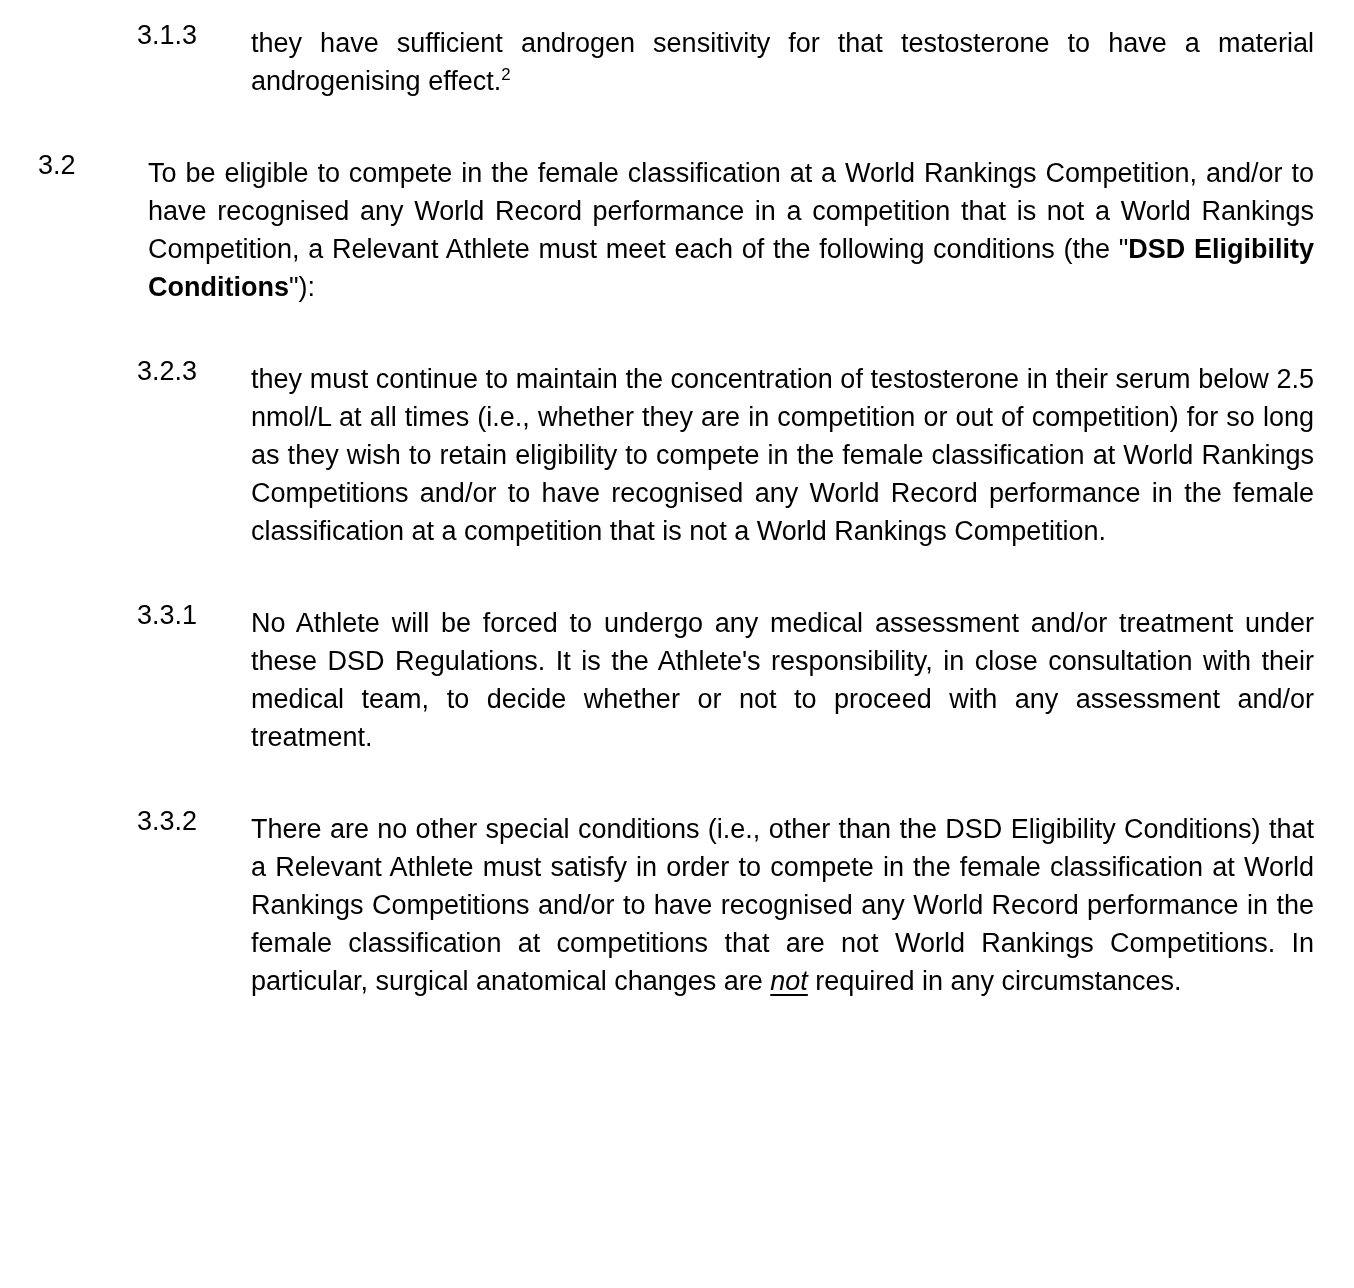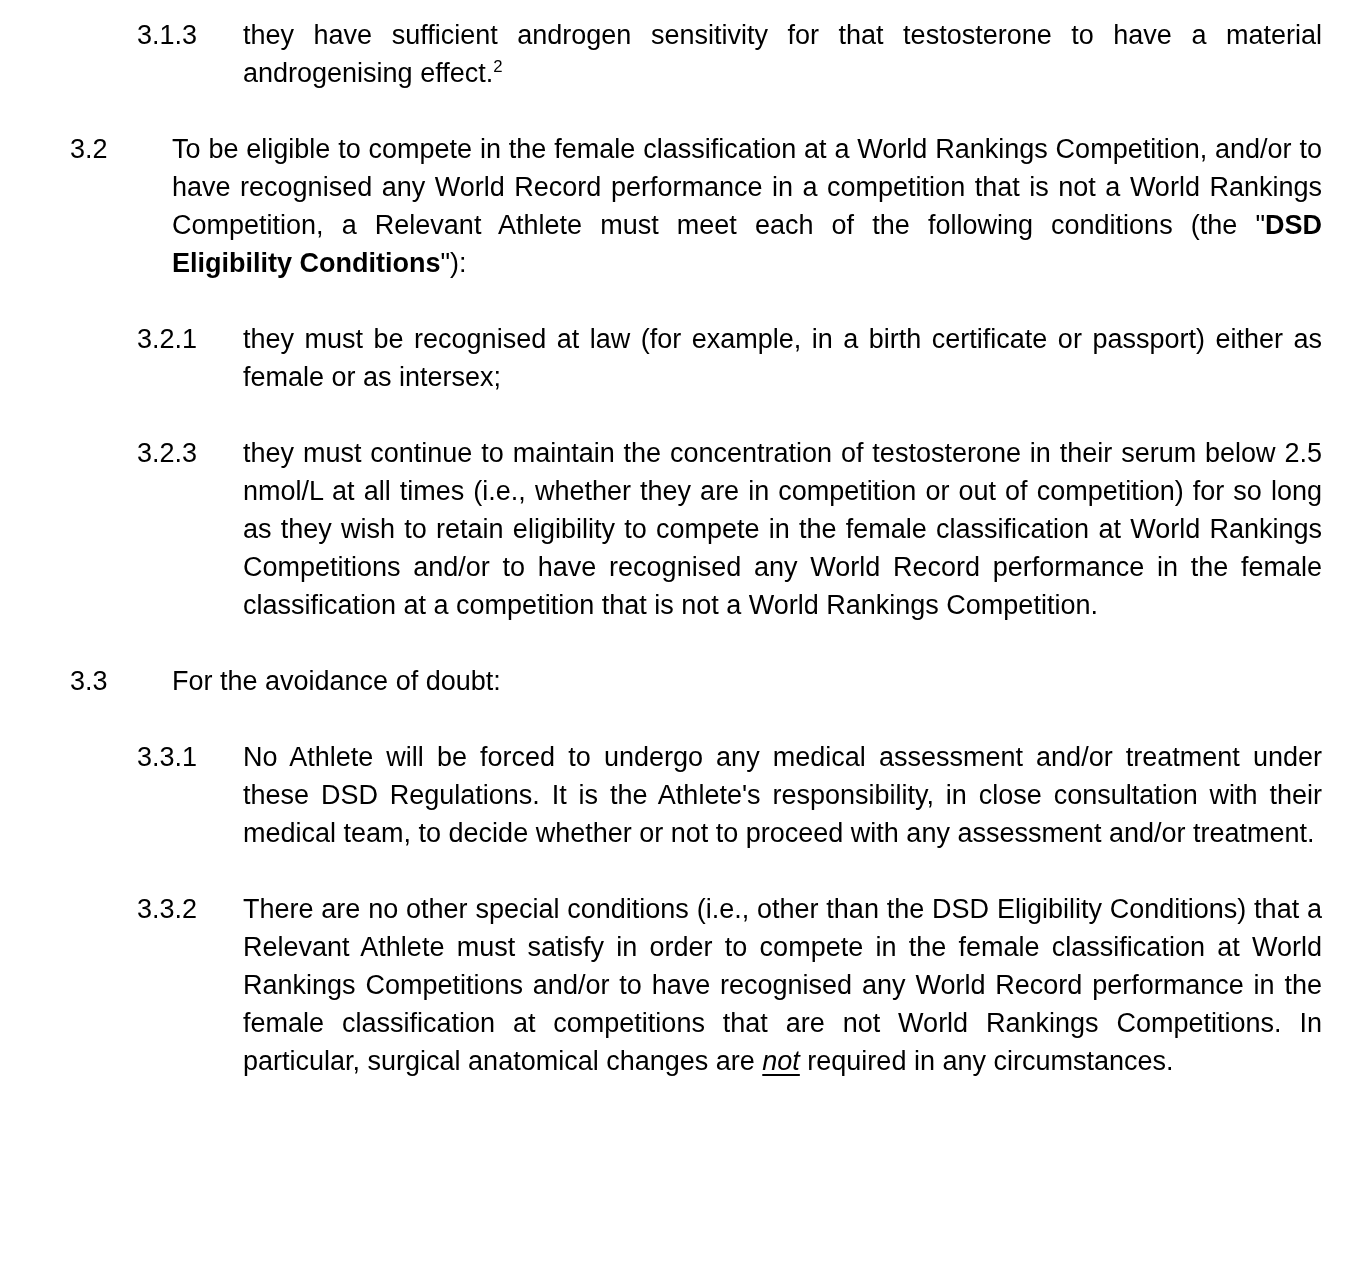--- a/index.html
+++ b/index.html
@@ -20,34 +20,33 @@
     font-size: 27px;
     line-height: 38px;
   }
   .clause {
     display: flex;
     align-items: flex-start;
     margin: 0 0 38px 0;
   }
   .clause.lvl1 > .num {
     flex: 0 0 102px;
-    margin-left: 32px;
   }
   .clause.lvl2 {
     margin-left: 99px;
   }
   .clause.lvl2 > .num {
     flex: 0 0 106px;
   }
   .num {
     white-space: nowrap;
   }
   .body {
     flex: 1;
-    margin: 0;
+    margin: 8px;
     text-align: justify;
     text-align-last: left;
   }
   sup.sup {
     font-size: 0.62em;
     line-height: 0;
     vertical-align: super;
   }
   .u {
     text-decoration: underline;
@@ -67,35 +66,27 @@
   <section class="clause lvl2">
     <span class="num">3.1.3</span>
     <p class="body"><span>they have sufficient androgen sensitivity for that testosterone to have a material androgenising effect.</span><sup class="sup">2</sup></p>
   </section>
 
   <section class="clause lvl1">
     <span class="num">3.2</span>
     <p class="body"><span>To be eligible to compete in the female classification at a World Rankings Competition, and/or to have recognised any World Record performance in a competition that is not a World Rankings Competition, a Relevant Athlete must meet each of the following conditions (the "</span><b>DSD Eligibility Conditions</b><span>"):</span></p>
   </section>
 
-  <section class="clause lvl2">
-    <span class="num">3.2.1</span>
-    <p class="body"><span>they must be recognised at law (for example, in a birth certificate or passport) either as female or as intersex;</span></p>
-  </section>
 
 
   <section class="clause lvl2">
     <span class="num">3.2.3</span>
     <p class="body"><span>they must continue to maintain the concentration of testosterone in their serum below 2.5 nmol/L at all times (i.e., whether they are in competition or out of competition) for so long as they wish to retain eligibility to compete in the female classification at World Rankings Competitions and/or to have recognised any World Record performance in the female classification at a competition that is not a World Rankings Competition.</span></p>
   </section>
 
-  <section class="clause lvl1">
-    <span class="num">3.3</span>
-    <p class="body"><span>For the avoidance of doubt:</span></p>
-  </section>
 
   <section class="clause lvl2">
     <span class="num">3.3.1</span>
     <p class="body"><span>No Athlete will be forced to undergo any medical assessment and/or treatment under these DSD Regulations. It is the Athlete's responsibility, in close consultation with their medical team, to decide whether or not to proceed with any assessment and/or treatment.</span></p>
   </section>
 
   <section class="clause lvl2">
     <span class="num">3.3.2</span>
     <p class="body"><span>There are no other special conditions (i.e., other than the DSD Eligibility Conditions) that a Relevant Athlete must satisfy in order to compete in the female classification at World Rankings Competitions and/or to have recognised any World Record performance in the female classification at competitions that are not World Rankings Competitions. In particular, surgical anatomical changes are </span><span class="u">not</span><span> required in any circumstances.</span></p>
   </section>

